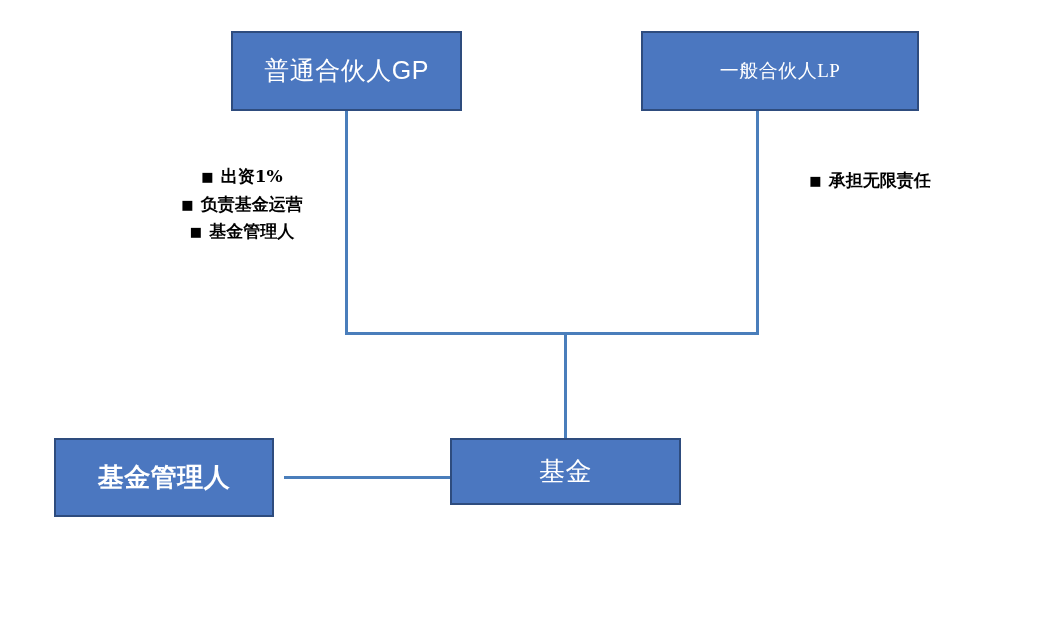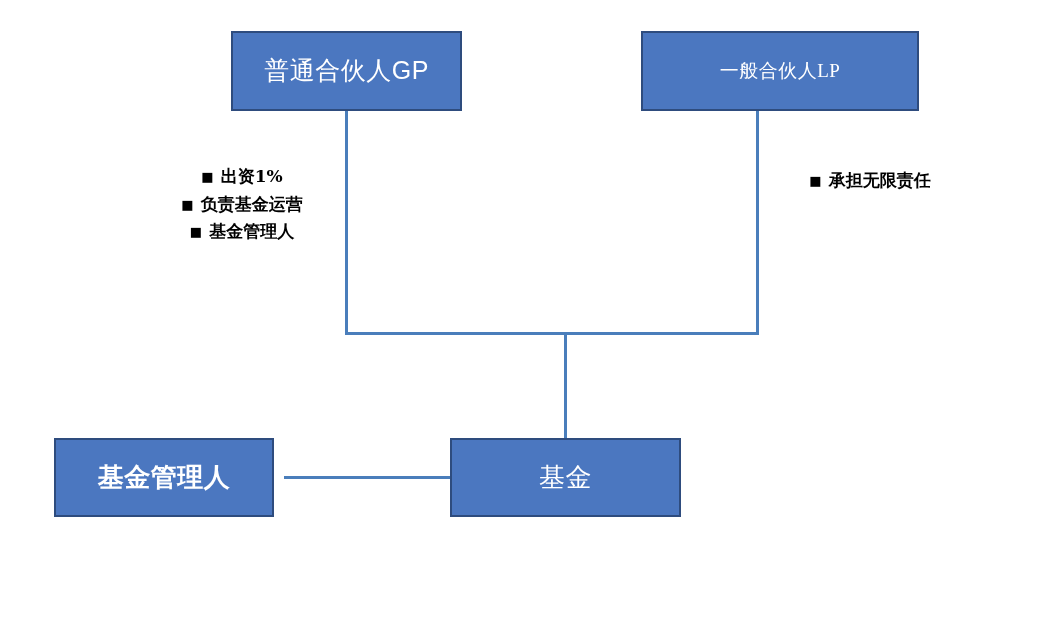--- a/index.html
+++ b/index.html
@@ -37,21 +37,21 @@
   }
   .node .line1,
   .node .line2 {
     display: block;
     white-space: nowrap;
   }
 
   #node-gp  { left: 231px; top: 31px;  width: 231px; height: 80px; font-size: 25px; }
   #node-lp  { left: 641px; top: 31px;  width: 278px; height: 80px; font-size: 19px; font-family: Liberation Serif, serif; }
   #node-manager { left: 54px;  top: 438px; width: 220px; height: 79px; font-size: 26px; font-weight: bold; }
-  #node-fund    { left: 450px; top: 438px; width: 231px; height: 79px; font-size: 26px; }
+  #node-fund    { left: 450px; top: 438px; width: 231px; height: 67px; font-size: 26px; }
 
   
   .conn {
     position: absolute;
     background: #4A7EBB;
     z-index: 1;
   }
   .conn.v { width: 3px; }
   .conn.h { height: 3px; }
 

